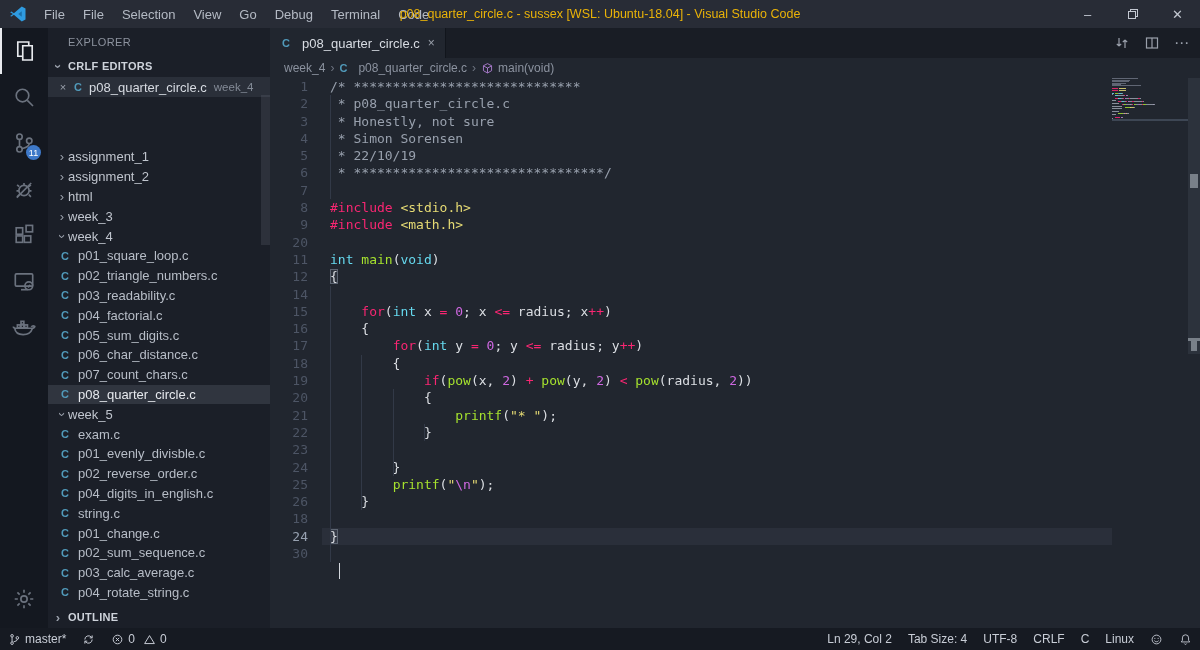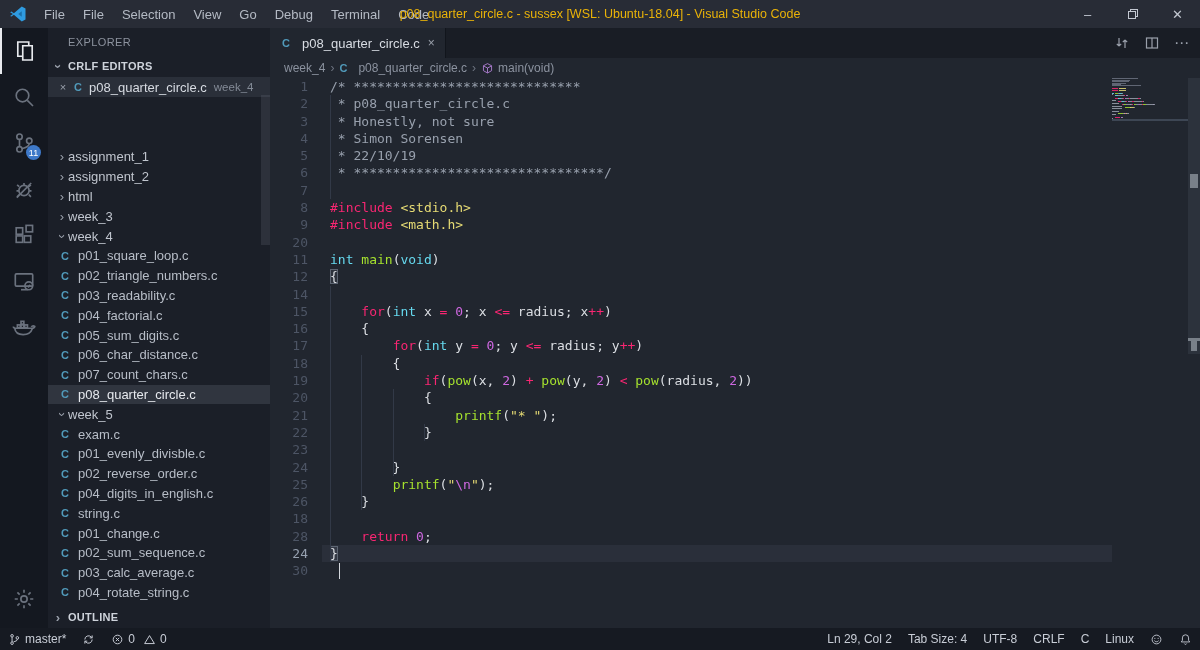--- a/index.html
+++ b/index.html
@@ -383,21 +383,20 @@
         <div class="line mono"><span class="ln">18</span><span class="lc"><span class="tok-pl">        {</span></span></div>
         <div class="line mono"><span class="ln">19</span><span class="lc"><span class="tok-pl">            </span><span class="tok-kw">if</span><span class="tok-pl">(</span><span class="tok-fn">pow</span><span class="tok-pl">(x, </span><span class="tok-num">2</span><span class="tok-pl">) </span><span class="tok-kw">+</span><span class="tok-pl"> </span><span class="tok-fn">pow</span><span class="tok-pl">(y, </span><span class="tok-num">2</span><span class="tok-pl">) </span><span class="tok-kw">&lt;</span><span class="tok-pl"> </span><span class="tok-fn">pow</span><span class="tok-pl">(radius, </span><span class="tok-num">2</span><span class="tok-pl">))</span></span></div>
         <div class="line mono"><span class="ln">20</span><span class="lc"><span class="tok-pl">            {</span></span></div>
         <div class="line mono"><span class="ln">21</span><span class="lc"><span class="tok-pl">                </span><span class="tok-fn">printf</span><span class="tok-pl">(</span><span class="tok-str">"* "</span><span class="tok-pl">);</span></span></div>
         <div class="line mono"><span class="ln">22</span><span class="lc"><span class="tok-pl">            }</span></span></div>
         <div class="line mono"><span class="ln">23</span><span class="lc"></span></div>
         <div class="line mono"><span class="ln">24</span><span class="lc"><span class="tok-pl">        }</span></span></div>
         <div class="line mono"><span class="ln">25</span><span class="lc"><span class="tok-pl">        </span><span class="tok-fn">printf</span><span class="tok-pl">(</span><span class="tok-str">"</span><span class="tok-num">\n</span><span class="tok-str">"</span><span class="tok-pl">);</span></span></div>
         <div class="line mono"><span class="ln">26</span><span class="lc"><span class="tok-pl">    }</span></span></div>
         <div class="line mono"><span class="ln">18</span><span class="lc"></span></div>
-        <div class="line mono"><span class="ln">28</span><span class="lc"><span class="tok-pl">    </span><span class="tok-kw">return</span><span class="tok-pl"> </span><span class="tok-num">0</span><span class="tok-pl">;</span></span></div>
         <div class="line mono active"><span class="ln">24</span><span class="lc"><span class="tok-pl bm">}</span></span></div>
         <div class="line mono"><span class="ln">30</span><span class="lc"></span></div>
       </div>
     <div class="minimap" id="minimap">
         <div class="mm-row"><span class="mm-seg" style="width: 25.6px; background: rgb(107, 114, 128); opacity: 0.85;"></span></div>
         <div class="mm-row"><span class="mm-seg" style="width: 18.4px; background: rgb(107, 114, 128); opacity: 0.85;"></span></div>
         <div class="mm-row"><span class="mm-seg" style="width: 16.8px; background: rgb(107, 114, 128); opacity: 0.85;"></span></div>
         <div class="mm-row"><span class="mm-seg" style="width: 13.6px; background: rgb(107, 114, 128); opacity: 0.85;"></span></div>
         <div class="mm-row"><span class="mm-seg" style="width: 8.8px; background: rgb(107, 114, 128); opacity: 0.85;"></span></div>
         <div class="mm-row"><span class="mm-seg" style="width: 28.8px; background: rgb(107, 114, 128); opacity: 0.85;"></span></div>

